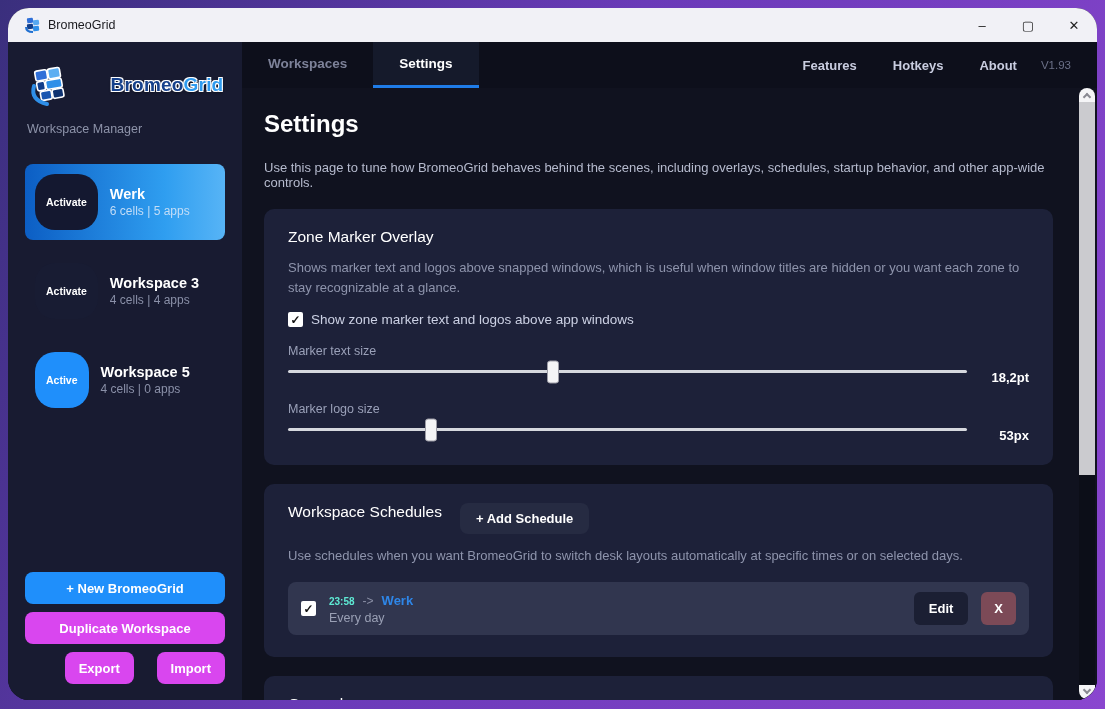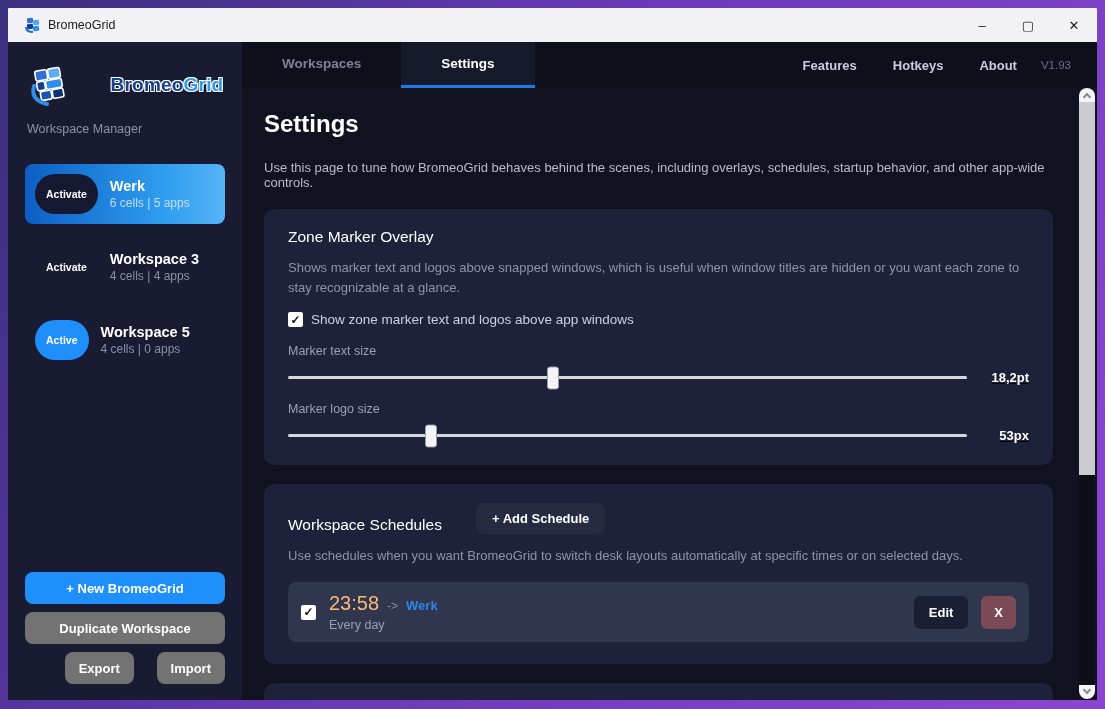--- a/index.html
+++ b/index.html
@@ -3,21 +3,21 @@
 <meta charset="utf-8">
 <style>
   * { margin:0; padding:0; box-sizing:border-box; }
   html,body { width:1105px; height:709px; overflow:hidden; }
   body {
     font-family:"Liberation Sans", sans-serif;
     background:linear-gradient(115deg,#3a2f7d 0%,#6a3ab8 45%,#8a46cf 100%);
   }
   .window {
     position:absolute; inset:8px 8px 9px 8px;
-    border-radius:1px; overflow:hidden;
+    border-radius:21px; overflow:hidden;
     display:flex; flex-direction:column;
     background:#10121f;
   }
   
   .titlebar { height:34px; background:#f1f1f6; display:flex; align-items:center; flex-shrink:0; }
   .titlebar-left { display:flex; align-items:center; gap:8px; padding-left:16px; flex:1; }
   .titlebar-title { font-size:12.5px; color:#1b1b1f; }
   .win-controls { display:flex; height:100%; }
   .win-btn { width:46px; height:100%; display:flex; align-items:center; justify-content:center;
              font-size:13px; color:#222; background:transparent; border:none; cursor:pointer; }
@@ -27,71 +27,71 @@
   .sidebar { width:234px; background:#181b31; display:flex; flex-direction:column; flex-shrink:0; padding:18px 17px 16px 17px; }
   .logo-row { display:flex; align-items:center; gap:6px; justify-content:center; margin-top:2px; }
   .logo-text { font-size:19px; font-weight:800; letter-spacing:.2px;
     text-shadow:-1px -1px 0 #fff,1px -1px 0 #fff,-1px 1px 0 #fff,1px 1px 0 #fff,0 2px 3px rgba(0,0,0,.45); }
   .logo-bromeo { color:#16418c;padding-left:32px; } .logo-grid { color:#2f9bef; }
   .logo-sub { color:#8d93a9; font-size:12.5px; margin:14px 0 0 2px; }
   .ws-list { margin-top:28px; display:flex; flex-direction:column; gap:13px; }
   .ws-item { display:flex; align-items:center; gap:12px; padding:10px 10px; border-radius:8px; cursor:pointer; }
   .ws-item.selected { background:linear-gradient(90deg,#0c5ec4 0%,#2f9ef0 70%,#57b4f6 100%); }
   .ws-badge { font-size:10.5px; font-weight:bold; color:#fff; background:#181c33; border-radius:20px;
-              padding:14px 11px; white-space:nowrap; }
+              padding:22px 11px; white-space:nowrap; }
   .ws-item.selected .ws-badge { background:#141830; }
   .ws-badge.blue { background:#1f8ffb; }
   .ws-texts { display:flex; flex-direction:column; gap:2px; }
   .ws-name { color:#fff; font-weight:bold; font-size:14.5px; }
   .ws-meta { color:#8a90a8; font-size:12px; }
   .ws-item.selected .ws-meta { color:#c3ddf7; }
   .sidebar-actions { margin-top:auto; display:flex; flex-direction:column; gap:8px; }
   .sb-button { border:none; border-radius:8px; height:32px; color:#fff; font-weight:bold; font-size:13px;
                font-family:"Liberation Sans", sans-serif; cursor:pointer; width:100%; }
   .sb-button.blue { background:#1f8ffb; }
   .sb-button.green { background:#2e7d32; }
-  .sb-button.dark { background:#737373; }
+  .sb-button.dark { background:#d946ef; }
   .sb-row { display:flex; gap:23px;margin-left:40px; }
   .sb-row .sb-button { flex:1; }
   
   .main { flex:1; display:flex; flex-direction:column; min-width:0; background:#10121f; }
   .tabbar { height:46px; background:#0d0f1b; display:flex; align-items:stretch; flex-shrink:0; }
-  .tab { display:flex; align-items:center; padding:0 40px; font-size:13.5px; font-weight:bold;
+  .tab { display:flex; align-items:center; padding:0 26px; font-size:13.5px; font-weight:bold;
          color:#7d8299; cursor:pointer; border-bottom:3px solid transparent; }
   .tab.active { color:#fff; background:#151a2b; border-bottom-color:#1f7ce8; }
   .tab-spacer { flex:1; }
   .navlink { display:flex; align-items:center; padding:0 18px; font-size:13px; font-weight:bold;
              color:#c9cde0; cursor:pointer; }
   .version { display:flex; align-items:center; color:#6b7087; font-size:11.5px; padding:0 26px 0 6px; }
   
   .content-wrap { flex:1; position:relative; overflow:hidden; background:#10121f; }
   .content { position:absolute; inset:0 44px 0 22px; padding-top:14px; overflow:hidden; }
   .page-title { color:#fff; font-size:24px; font-weight:bold; margin-top:8px; }
   .page-desc { color:#b6bbce; font-size:13px; margin-top:22px; }
   .card { background:#1d2139; border-radius:10px; padding:19px 24px 22px 24px; margin-top:19px; }
   .card-title { color:#fff; font-size:15.5px; font-weight:normal; }
   .card-desc { color:#8e94ac; font-size:13px; line-height:1.55; margin-top:12px; }
   .check-row { display:flex; align-items:center; gap:8px; margin-top:14px; cursor:pointer; }
   .checkbox { width:15px; height:15px; background:#fff; border-radius:2px; display:flex; align-items:center;
               justify-content:center; font-size:12px; font-weight:bold; color:#111; line-height:1; flex-shrink:0; }
   .check-label { color:#ccd1e4; font-size:13.5px; }
   .slider-label { color:#9aa0b8; font-size:12.5px; margin-top:17px; }
-  .slider-row { display:flex; align-items:center; margin-top:12px;text-decoration:underline; }
+  .slider-row { display:flex; align-items:flex-start; margin-top:12px; }
   .slider-track { position:relative; flex:1; height:3px; background:#d6d8de; border-radius:2px; cursor:pointer; }
   .slider-thumb { position:absolute; top:50%; transform:translate(-50%,-50%); width:12px; height:23px;
                   background:#f4f4f6; border:1px solid #9c9ca6; border-radius:3px; cursor:grab; }
   .slider-value { width:62px; text-align:right; color:#fff; font-weight:bold; font-size:13px; flex-shrink:0; }
-  .sched-head { display:flex; align-items:flex-end; gap:34px; }
+  .sched-head { display:flex; align-items:flex-start; gap:18px; }
   .add-btn { background:#262b42; border:none; border-radius:8px; color:#fff; font-weight:bold; font-size:13px;
              font-family:"Liberation Sans", sans-serif; padding:8px 16px; cursor:pointer; }
   .sched-item { display:flex; align-items:center; gap:13px; background:#31364f; border-radius:8px;
                 padding:10px 13px; margin-top:16px; }
   .sched-info { display:flex; flex-direction:column; gap:3px; }
   .sched-line { display:flex; align-items:baseline; gap:8px; }
-  .sched-time { color:#fdba74; font-weight:normal; font-size:20px; }
+  .sched-time { color:#5eead4; font-weight:bold; font-size:10px; }
   .sched-arrow { color:#8a8fa5; font-size:12px; }
   .sched-target { color:#2e86e8; font-size:13px; font-weight:bold; }
   .sched-days { color:#9aa0b5; font-size:12.5px; }
   .sched-spacer { flex:1; }
   .edit-btn { background:#1b1f33; border:none; border-radius:6px; color:#fff; font-weight:bold; font-size:13px;
               font-family:"Liberation Sans", sans-serif; padding:9px 15px; cursor:pointer; }
   .del-btn { background:#7c4a57; border:none; border-radius:6px; color:#fff; font-weight:bold; font-size:13px;
              font-family:"Liberation Sans", sans-serif; padding:9px 13px; cursor:pointer; }
   .card.general { padding-bottom:60px; }
   

